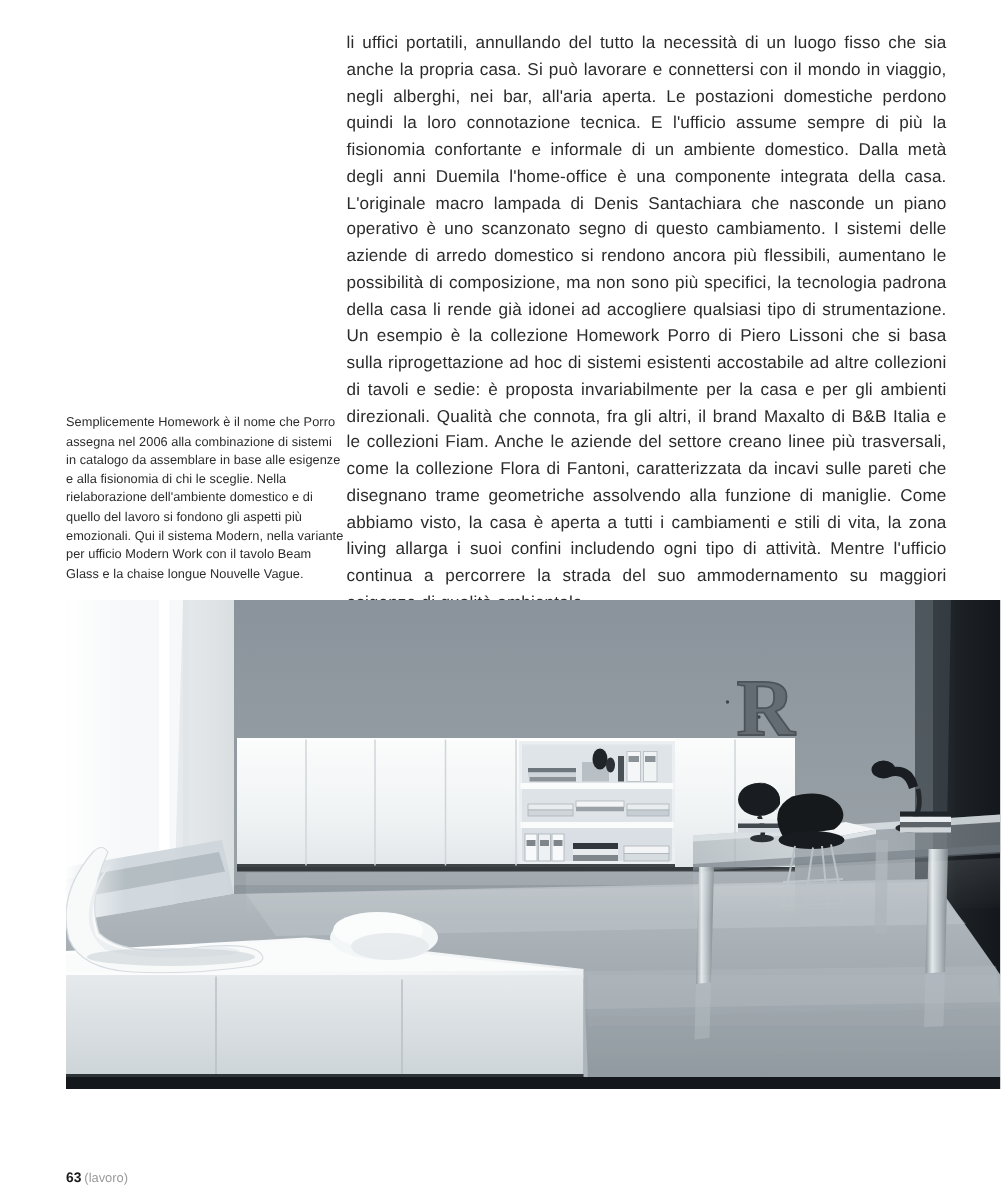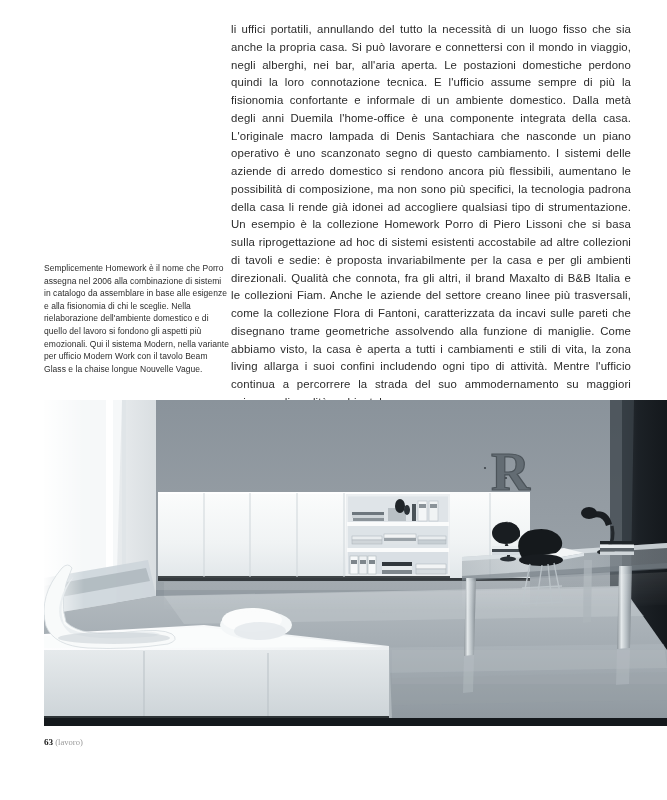--- a/index.html
+++ b/index.html
@@ -32,21 +32,21 @@
   }
   .body-column p {
     margin: 0;
     hyphens: manual;
   }
 
   
   .caption {
     position: absolute;
     left: 44px;
-    top: 262px;
+    top: 275px;
     width: 186px;
     font-size: 8.5px;
     line-height: 12.6px;
     color: #2b2b2b;
     text-align: left;
     letter-spacing: 0.005em;
   }
   .caption p { margin: 0; }
 
   
@@ -58,25 +58,24 @@
     height: 326px;
     overflow: hidden;
     background: #8d969d;
   }
   .photo svg { display: block; width: 100%; height: 100%; }
 
   
   .footer {
     position: absolute;
     left: 44px;
-    top: 737px;
+    top: 780px;
     font-size: 8.8px;
     line-height: 11px;
     white-space: nowrap;
-    font-family: Liberation Serif, serif;
   }
   .footer .pagenum {
     font-weight: bold;
     color: #1a1a1a;
     font-size: 9.2px;
   }
   .footer .section {
     color: #9a9a9a;
     font-size: 8.6px;
     margin-left: 2px;

